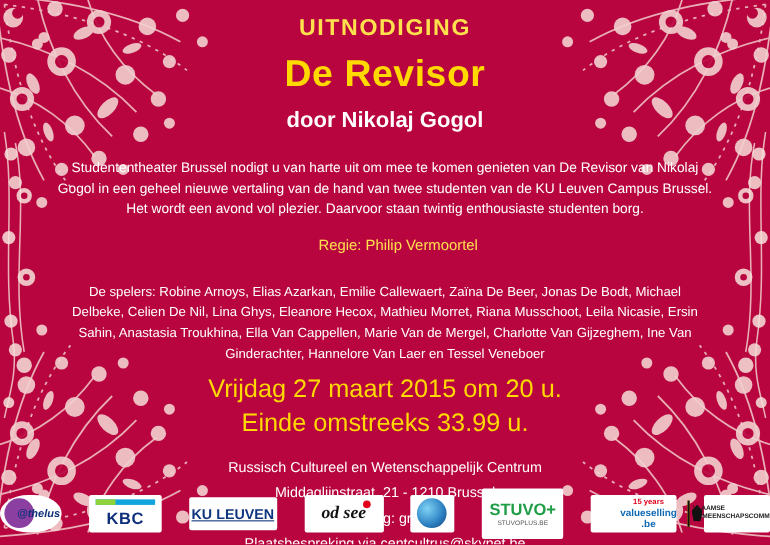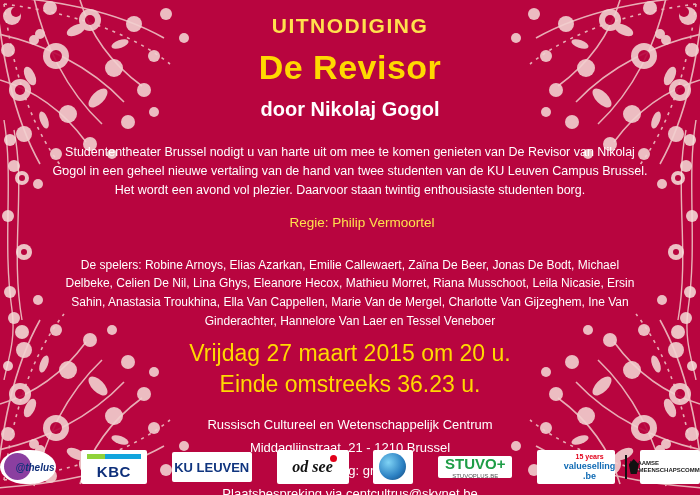--- a/index.html
+++ b/index.html
@@ -176,20 +176,21 @@
     top: 4px; left: 6px;
     width: 18px; height: 5px;
     background: #8fd33a;
   }
   .logo-kbc .label { margin-top: 9px; }
   .logo-kuleuven {
     width: 80px; height: 30px;
     background: #ffffff;
     color: #10357f;
     font-size: 13px;
+    text-decoration: underline;
   }
   .logo-odisee {
     width: 72px; height: 34px;
     background: #ffffff;
     color: #111111;
     font-size: 16px;
     font-style: italic;
     position: relative;
     font-family: Liberation Serif, serif;
   }
@@ -206,21 +207,21 @@
     position: relative;
   }
   .logo-circle .globe {
     position: absolute;
     left: 6px; top: 3px;
     width: 27px; height: 27px;
     border-radius: 50%;
     background: radial-gradient(circle at 35% 35%, #7fd3f5 0%, #2a7fc1 60%, #15406f 100%);
   }
   .logo-stuvo {
-    width: 74px; height: 22px;
+    width: 74px; height: 46px;
     background: #ffffff;
     color: #1e9d46;
     font-size: 15px;
     flex-direction: column;
     line-height: 1;
   }
   .logo-stuvo .sub {
     color: #555555;
     font-size: 6px;
     font-weight: normal;
@@ -493,21 +494,21 @@
 
   <div class="content">
     <div class="kicker">UITNODIGING</div>
     <div class="title">De Revisor</div>
     <div class="subtitle">door Nikolaj Gogol</div>
     <div class="intro">Studententheater Brussel nodigt u van harte uit om mee te komen genieten van De Revisor van Nikolaj Gogol in een geheel nieuwe vertaling van de hand van twee studenten van de KU Leuven Campus Brussel. Het wordt een avond vol plezier. Daarvoor staan twintig enthousiaste studenten borg.</div>
     <div class="director">Regie: Philip Vermoortel</div>
     <div class="cast">De spelers: Robine Arnoys, Elias Azarkan, Emilie Callewaert, Zaïna De Beer, Jonas De Bodt, Michael Delbeke, Celien De Nil, Lina Ghys, Eleanore Hecox, Mathieu Morret, Riana Musschoot, Leila Nicasie, Ersin Sahin, Anastasia Troukhina, Ella Van Cappellen, Marie Van de Mergel, Charlotte Van Gijzeghem, Ine Van Ginderachter, Hannelore Van Laer en Tessel Veneboer</div>
     <div class="datetime">
       <div>Vrijdag 27 maart 2015 om 20 u.</div>
-      <div>Einde omstreeks 36.23 u.</div>
+      <div>Einde omstreeks 33.99 u.</div>
     </div>
     <div class="venue">
       <div>Russisch Cultureel en Wetenschappelijk Centrum</div>
       <div>Middaglijnstraat, 21 - 1210 Brussel</div>
       <div>Toegang: gratis</div>
       <div>Plaatsbespreking via centcultrus@skynet.be</div>
     </div>
   </div>
 
   <div class="sponsors">

